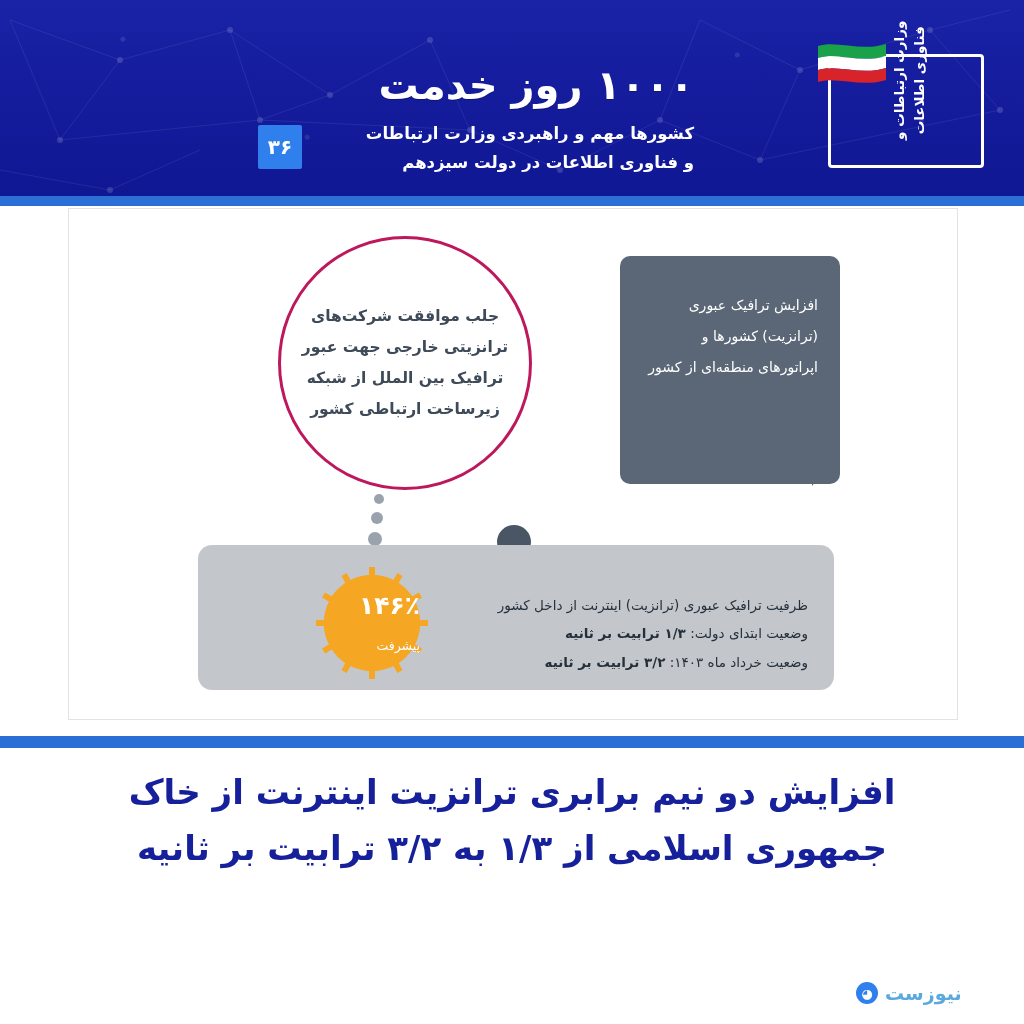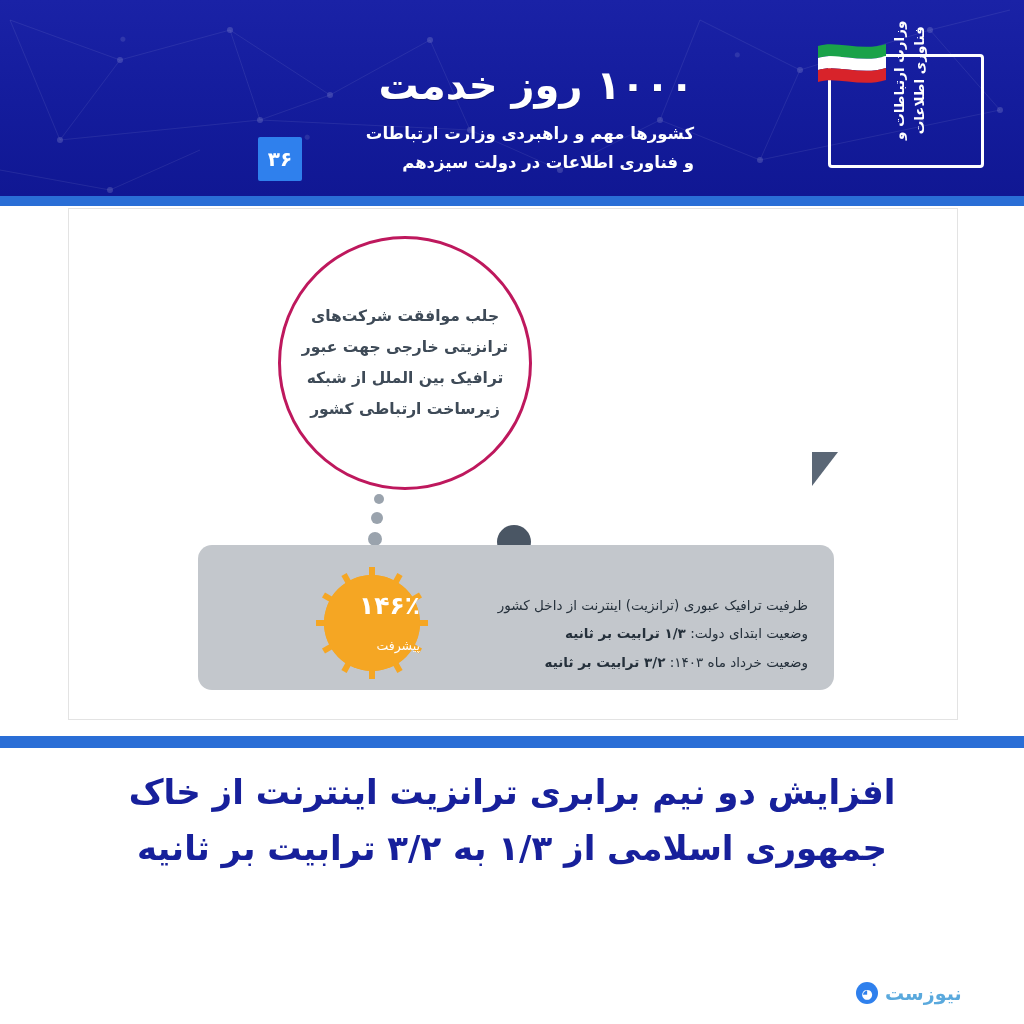--- a/index.html
+++ b/index.html
@@ -34,21 +34,21 @@
     white-space:nowrap;
     text-shadow:0 1px 0 rgba(0,0,0,.25);
   }
   .subtitle{
     position:absolute;right:330px;top:120px;width:390px;
     color:#ffffff;font-size:16.5px;line-height:1.75;text-align:right;font-weight:bold;
   }
   .badge-num{
     position:absolute;left:258px;top:125px;width:44px;height:44px;
     background:#2f80ed;color:#fff;display:flex;align-items:center;justify-content:center;
-    font-size:20px;font-weight:bold;border-radius:2px;margin-top:12px;
+    font-size:20px;font-weight:bold;border-radius:2px;
   }
 
   
   .logo-block{
     position:absolute;right:40px;top:40px;width:160px;height:125px;
   }
   .logo-box{
     position:absolute;right:0;top:14px;width:150px;height:108px;
     border:3px solid #ffffff;border-radius:4px;
   }
@@ -211,20 +211,23 @@
   <div class="card"></div>
 
   <div class="circle-bubble">
     <div class="circle-bubble-inner">جلب موافقت شرکت‌های ترانزیتی خارجی جهت عبور ترافیک بین الملل از شبکه زیرساخت ارتباطی کشور</div>
   </div>
   <div class="dot d1"></div>
   <div class="dot d2"></div>
   <div class="dot d3"></div>
   <div class="dot big"></div>
 
+  <div class="speech">
+    <div class="speech-text">افزایش ترافیک عبوری (ترانزیت) کشورها و اپراتورهای منطقه‌ای از کشور</div>
+  </div>
   <div class="speech-tail"></div>
 
   <div class="panel">
     <div class="panel-text">
       <div>ظرفیت ترافیک عبوری (ترانزیت) اینترنت از داخل کشور</div>
       <div>
         <span>وضعیت ابتدای دولت:</span>
         <span class="pv">۱/۳ ترابیت بر ثانیه</span>
       </div>
       <div>

